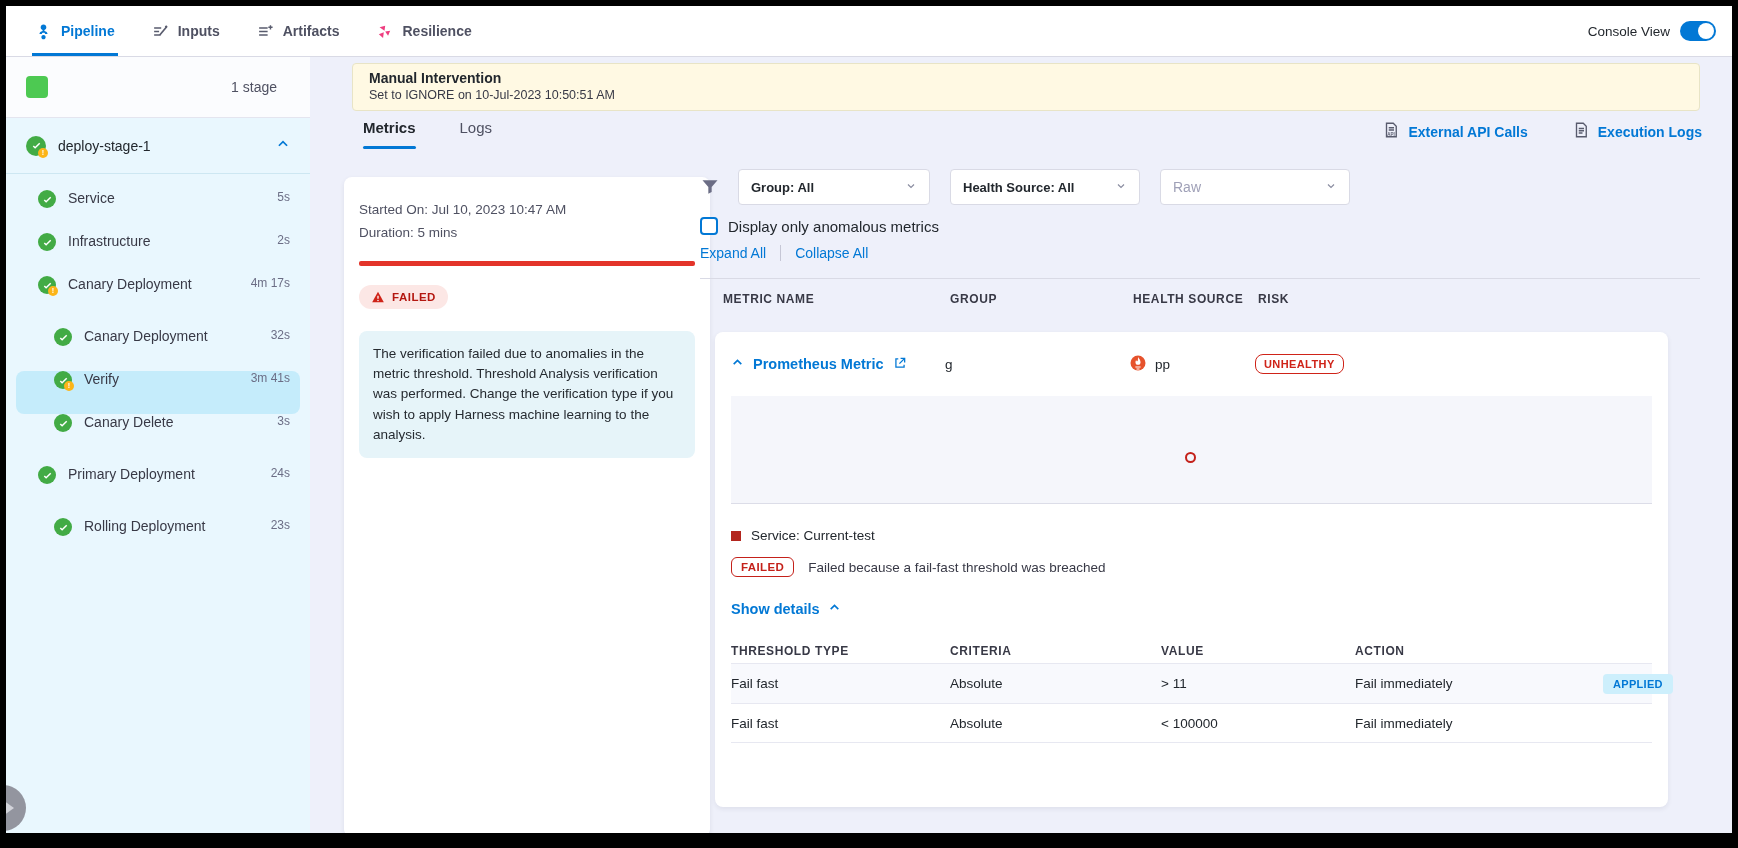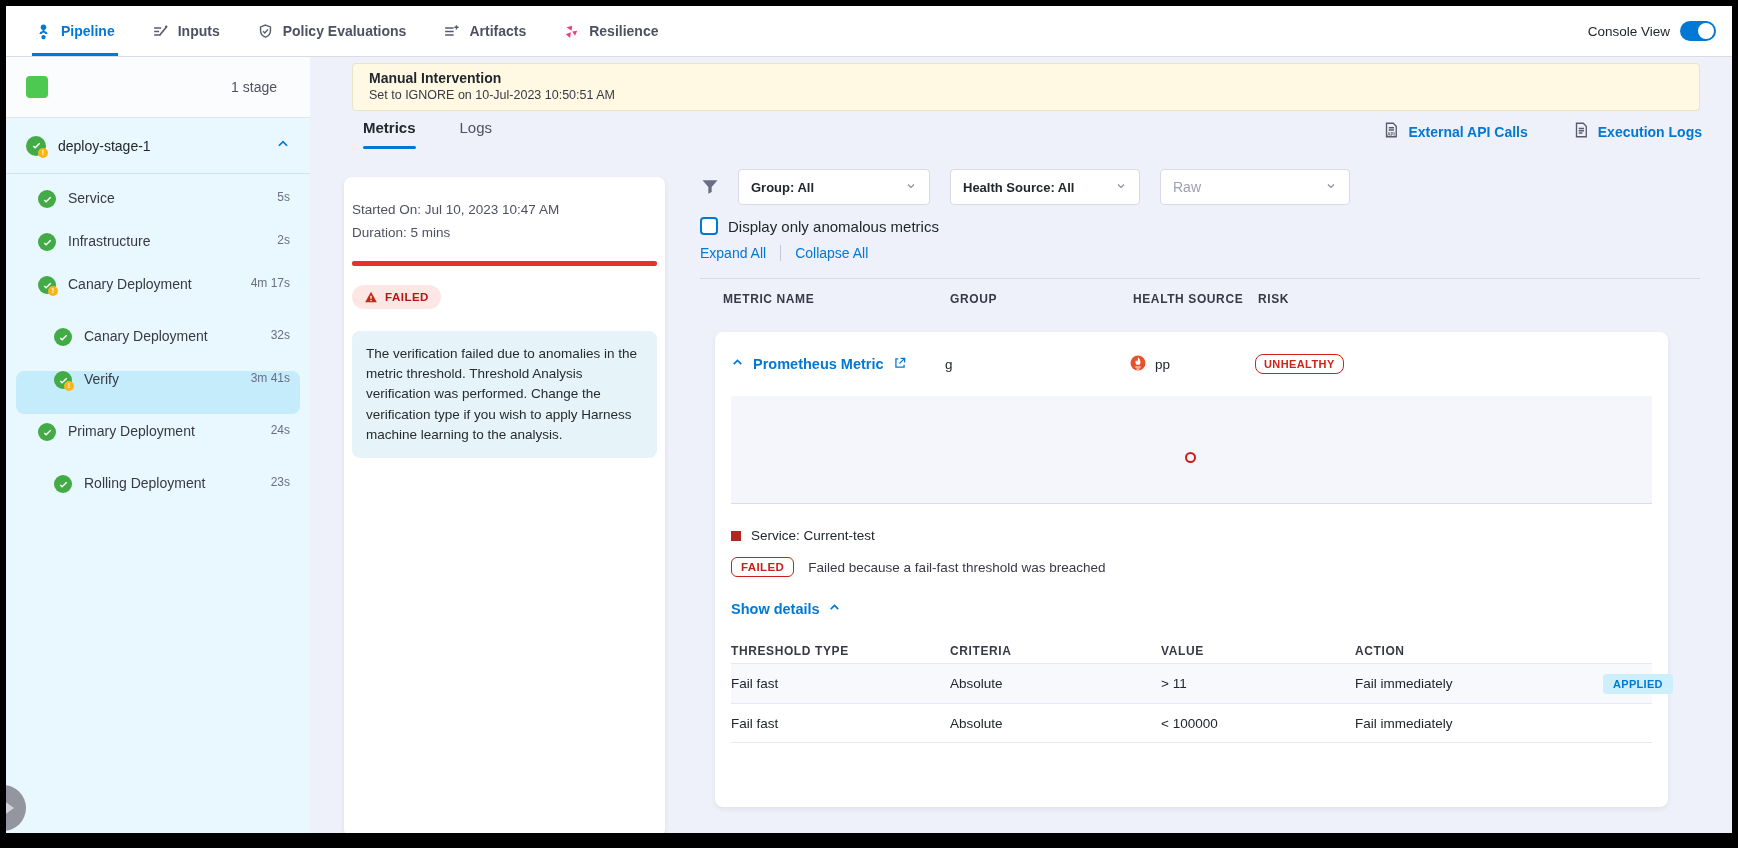--- a/index.html
+++ b/index.html
@@ -44,21 +44,21 @@
 
   .viewtabs { position:absolute; left:53px; top:62px; display:flex; gap:44px; }
   .vtab { font-size:15px; color:#4f5162; position:relative; padding-bottom:13px; cursor:pointer; }
   .vtab.active { font-weight:700; color:#22272d; }
   .vtab.active::after { content:''; position:absolute; left:0; right:0; bottom:0; height:3px; background:#0278d5; border-radius:2px; }
 
   .loglinks { position:absolute; top:64px; right:30px; display:flex; gap:44px; }
   .loglink { display:flex; align-items:center; gap:8px; font-size:14px; font-weight:700; color:#0278d5; cursor:pointer; }
 
   
-  .sumcard { position:absolute; left:34px; top:120px; width:321px; height:660px; background:#fff; border-radius:8px; box-shadow:0 2px 5px rgba(40,41,61,.09); padding:22px 8px; }
+  .sumcard { position:absolute; left:34px; top:120px; width:366px; height:660px; background:#fff; border-radius:8px; box-shadow:0 2px 5px rgba(40,41,61,.09); padding:22px 15px; }
   .sumline { font-size:13.5px; color:#4f5162; line-height:1.7; }
   .redbar { height:5px; background:#e3342a; border-radius:2px; margin-top:16px; }
   .failpill { display:inline-flex; align-items:center; gap:7px; background:#fce7e5; border-radius:14px; padding:5px 12px; margin-top:19px; }
   .failpill span { font-size:11.5px; font-weight:800; letter-spacing:.5px; color:#b41710; }
   .infobox { margin-top:22px; background:#e6f4f9; border-radius:8px; padding:13px 14px; font-size:13.5px; color:#262b31; line-height:1.5; }
 
   
   .rpanel { position:absolute; left:390px; top:112px; width:1000px; }
   .filterrow { display:flex; align-items:center; }
   .funnel { margin-right:18px; display:flex; }
@@ -123,29 +123,20 @@
             <path d="M3 7h10M3 12h7M3 17h9"></path>
             <path d="M21 5L11 17" stroke-width="2.4"></path>
             <path d="M20 3l2 2-2 2-2-2z" fill="#585b6d" stroke="none"></path>
           </svg>
         </span>
       <span>Inputs</span>
     </div>
     <div class="navtab">
       <span>
           <svg width="17" height="17" viewBox="0 0 24 24" fill="none" stroke="#585b6d" stroke-width="2">
-            <path d="M12 3l7 2.5V11c0 4.5-3 7.5-7 9-4-1.5-7-4.5-7-9V5.5z"></path>
-            <path d="M8.5 11.5l2.5 2.5 4.5-5"></path>
-          </svg>
-        </span>
-      <span>Policy Evaluations</span>
-    </div>
-    <div class="navtab">
-      <span>
-          <svg width="17" height="17" viewBox="0 0 24 24" fill="none" stroke="#585b6d" stroke-width="2">
             <path d="M3 7h12M3 12h12M3 17h12"></path>
             <path d="M19 3v6M16 6h6"></path>
           </svg>
         </span>
       <span>Artifacts</span>
     </div>
     <div class="navtab">
       <span>
           <svg width="17" height="17" viewBox="0 0 24 24">
             <g fill="#ee3d7f">
@@ -219,20 +210,29 @@
         <span class="dur">32s</span>
       </div>
       <div class="step ind2 sel">
         <div class="chk warn">
             <svg viewBox="0 0 24 24">
               <path d="M5 13l4 4 10-10" stroke="#fff" stroke-width="3.2" fill="none"></path>
             </svg>
           </div>
         <span class="lbl">Verify</span>
         <span class="dur">3m 41s</span>
+      </div>
+      <div class="step ind2">
+        <div class="chk">
+            <svg viewBox="0 0 24 24">
+              <path d="M5 13l4 4 10-10" stroke="#fff" stroke-width="3.2" fill="none"></path>
+            </svg>
+          </div>
+        <span class="lbl">Canary Delete</span>
+        <span class="dur">3s</span>
       </div>
       <div class="step ind1 gap">
         <div class="chk">
             <svg viewBox="0 0 24 24">
               <path d="M5 13l4 4 10-10" stroke="#fff" stroke-width="3.2" fill="none"></path>
             </svg>
           </div>
         <span class="lbl">Primary Deployment</span>
         <span class="dur">24s</span>
       </div>

